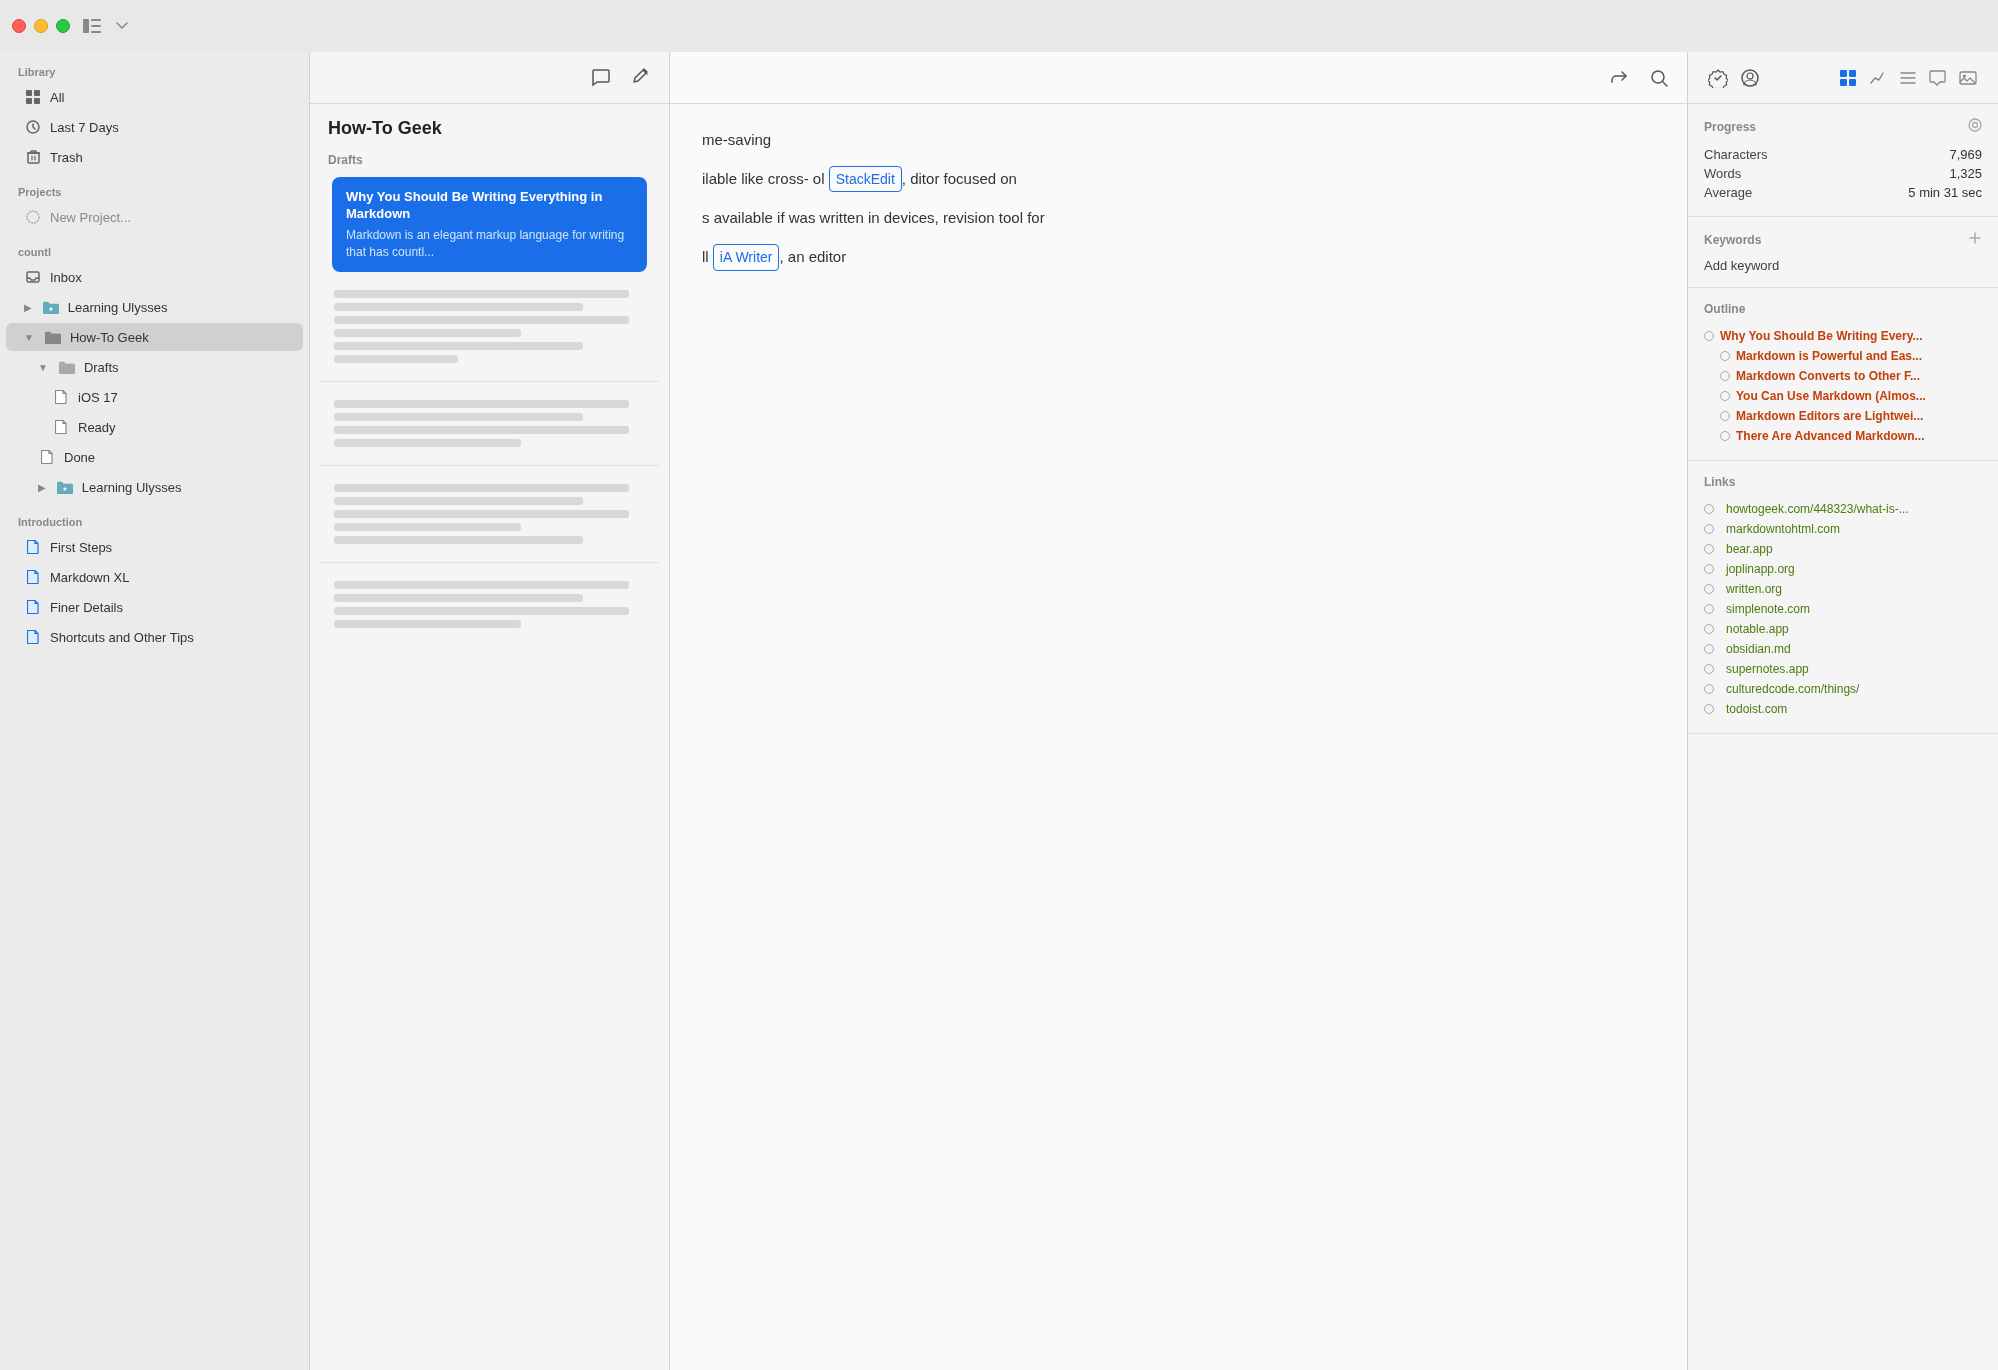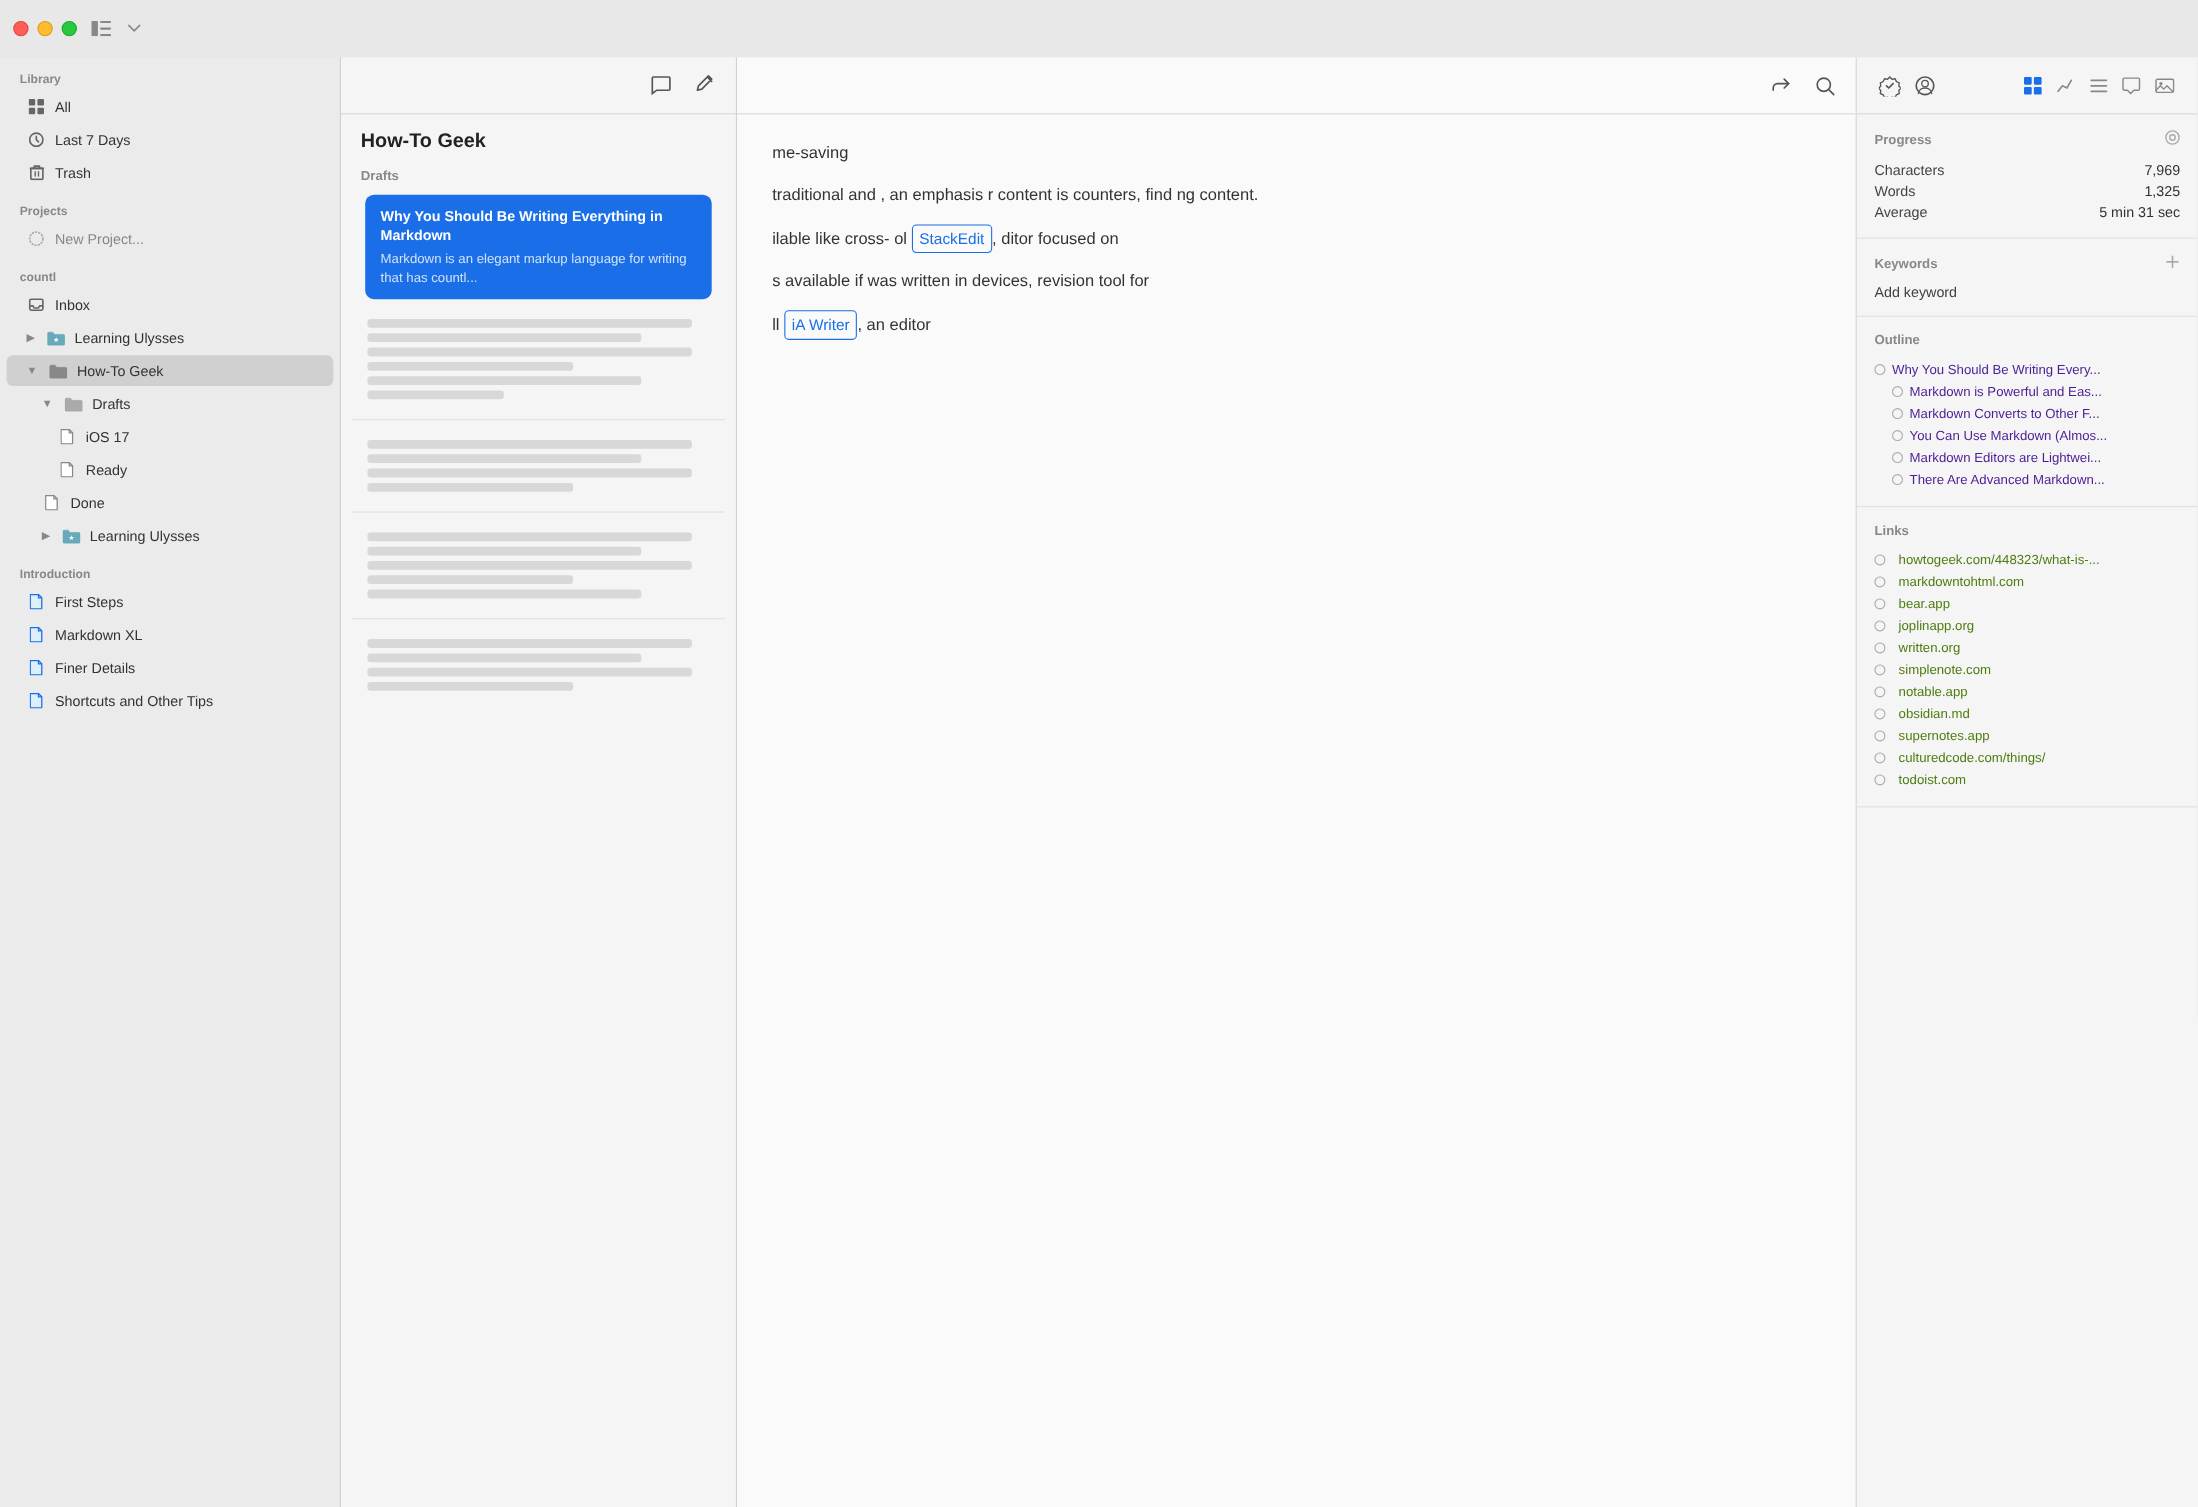--- a/index.html
+++ b/index.html
@@ -307,22 +307,23 @@
     .keyword-placeholder {
       font-size: 13px;
       color: #404040;
     }
     .outline-item {
       display: flex;
       align-items: flex-start;
       gap: 6px;
       padding: 3px 0;
       font-size: 12px;
-      color: #4c1d95;
-      cursor: pointer;
+      color: #c2410c;
+      cursor: pointer;
+      font-weight: bold;
     }
     .outline-bullet {
       width: 10px;
       height: 10px;
       border: 1.5px solid #aaa;
       border-radius: 50%;
       flex-shrink: 0;
       margin-top: 2px;
     }
     .link-item {
@@ -622,21 +623,20 @@
       </div>
       <div class="editor-toolbar-icon">
         <svg width="20" height="20" viewBox="0 0 20 20" fill="none">
           <circle cx="9" cy="9" r="6" stroke="#555" stroke-width="1.5"></circle>
           <path d="M14 14l4 4" stroke="#555" stroke-width="1.5" stroke-linecap="round"></path>
         </svg>
       </div>
     </div>
     <div class="editor-content">
       <p>me-saving</p>
-      <p>traditional and , an emphasis r content is counters, find ng content.</p>
       <p>ilable like cross- ol <a class="editor-link">StackEdit</a>, ditor focused on</p>
       <p>s available if was written in devices, revision tool for</p>
       <p>ll <a class="editor-link">iA Writer</a>, an editor</p>
     </div>
   </div>
 
   <div class="right-panel">
     <div class="right-toolbar">
 
       <div style="display:flex;gap:4px;flex:1;justify-content:flex-start;align-items:center;">

